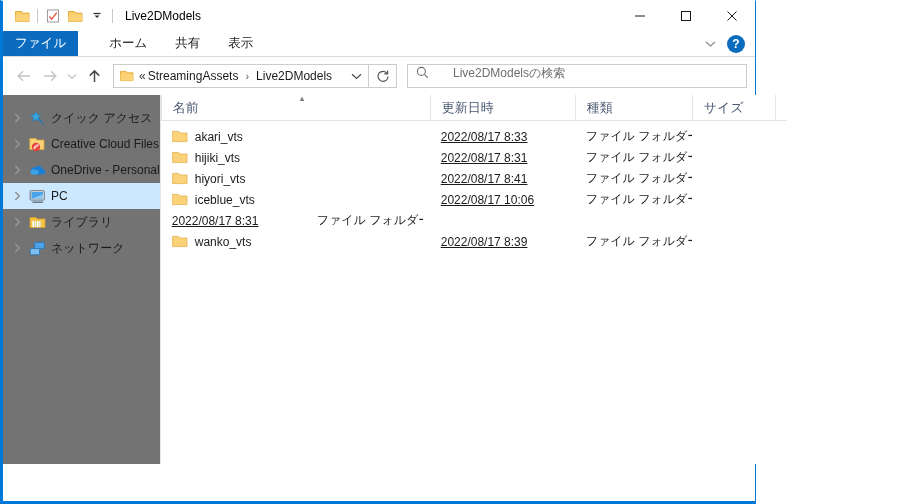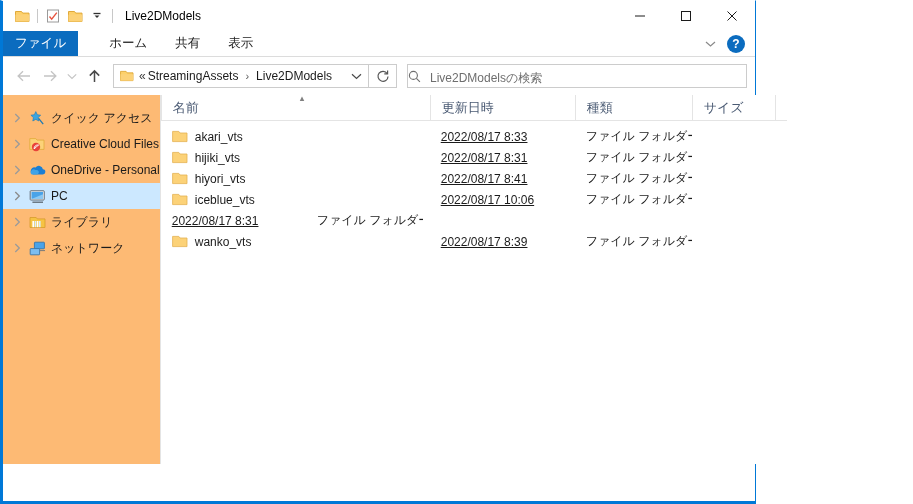--- a/index.html
+++ b/index.html
@@ -129,38 +129,39 @@
     width: 28px; height: 24px;
     border: 1px solid #cccccc;
     border-left: none;
     display: flex; align-items: center; justify-content: center;
     background: #ffffff;
   }
   .searchbox {
     width: 340px; height: 24px;
     border: 1px solid #cccccc;
     background: #ffffff;
-    display: flex; align-items: flex-end;
+    display: flex; align-items: flex-start;
     margin-left: 10px;
-    gap: 9px;
+    padding-left: 8px;
+    gap: 24px;
   }
   .search-ph { font-size: 12px; color: #6e6e6e; white-space: nowrap; }
 
   
   .body {
     position: relative;
     height: 369px;
     display: flex;
     background: #ffffff;
   }
 
   
   .sidebar {
     width: 182px;
-    background: #fdba74;
+    background: #737373;
     border-right: 1px solid #e4e4e4;
     padding-top: 10px;
     position: relative;
   }
   .side-item {
     height: 26px;
     display: flex; align-items: center;
     padding-left: 6px;
     gap: 0;
   }

